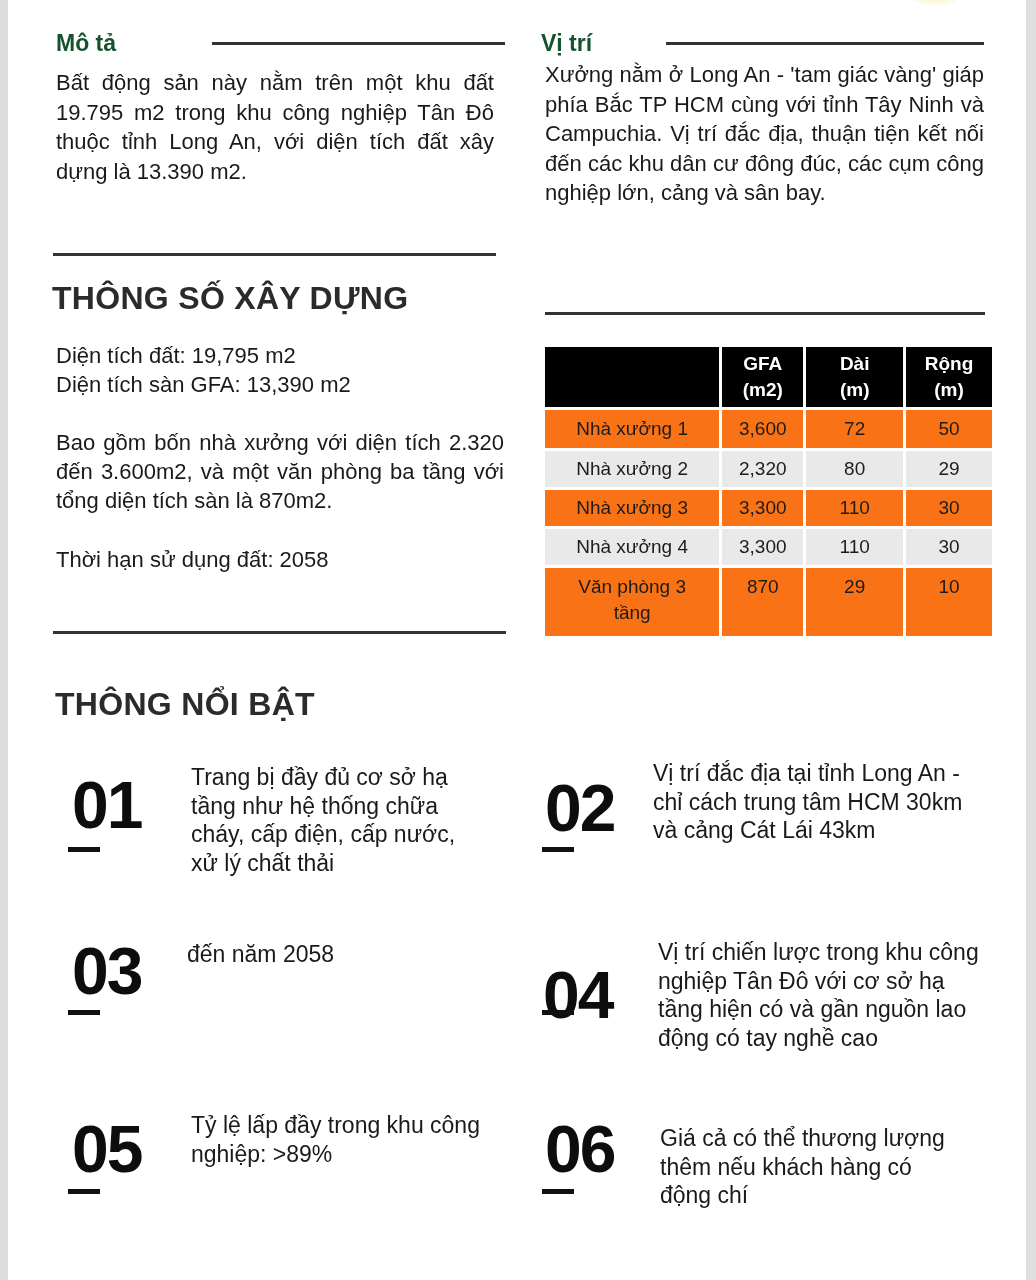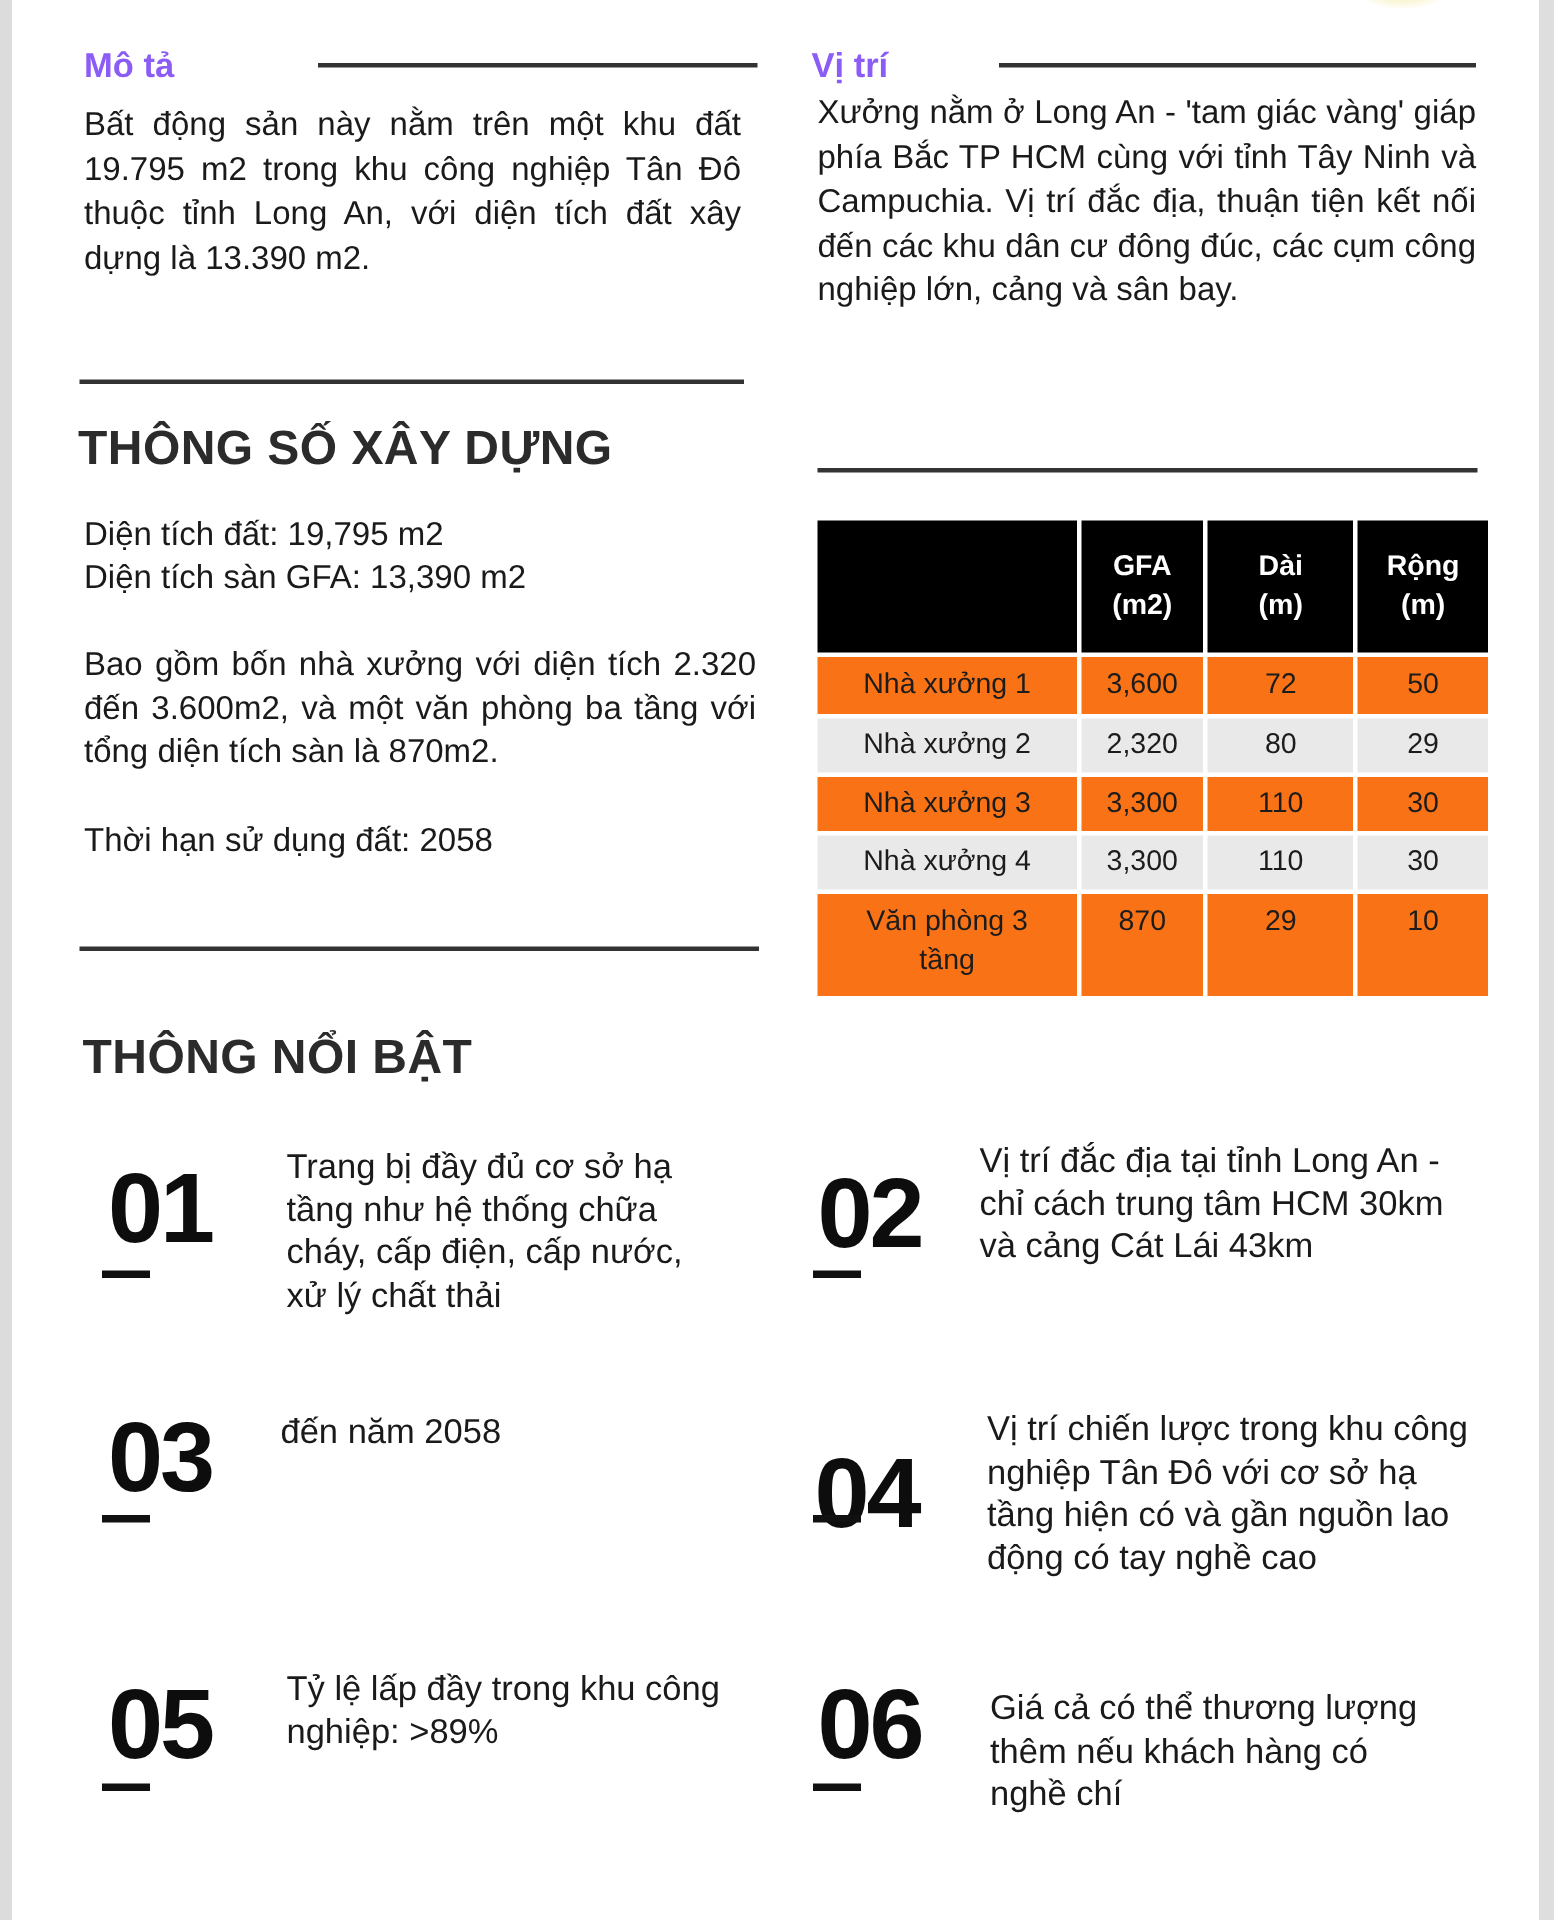--- a/index.html
+++ b/index.html
@@ -7,29 +7,29 @@
     width: 1036px; height: 1280px; position: relative; overflow: hidden;
     background: #ffffff;
     font-family: "Liberation Sans", sans-serif;
     color: #1b1b1b;
   }
   .edge-left { position: absolute; left: 0; top: 0; width: 8px; height: 1280px; background: #dcdcdc; }
   .edge-right { position: absolute; right: 0; top: 0; width: 10px; height: 1280px; background: #dedede; }
   .glow { position: absolute; left: 905px; top: -18px; width: 60px; height: 24px; border-radius: 50%;
           background: radial-gradient(ellipse at center, #f7efb8 0%, #fbf7dc 45%, rgba(255,255,255,0) 75%); }
   .abs { position: absolute; }
-  .sec-label { font-weight: bold; font-size: 23px; color: #8b5cf6; }
+  .sec-label { font-weight: bold; font-size: 23px; color: #14532d; }
   .rule { position: absolute; height: 3px; background: #333; }
   .para { font-size: 22px; line-height: 29.5px; text-align: justify; color: #1a1a1a; }
   .big-title { font-weight: bold; font-size: 32px; color: #2b2b2b; letter-spacing: 0.3px; }
   .spec { font-size: 22px; line-height: 29px; color: #1a1a1a; }
 
   
   .tbl { position: absolute; left: 545px; top: 347px; width: 453px; border-collapse: separate; border-spacing: 3px 3px; margin: -3px; }
-  .tbl th { background: #000; color: #fff; font-weight: bold; font-size: 19px; line-height: 26px; height: 60px; text-align: center; padding: 14px; }
+  .tbl th { background: #000; color: #fff; font-weight: bold; font-size: 19px; line-height: 26px; height: 60px; text-align: center; padding: 0; }
   .tbl td { font-size: 19px; text-align: center; color: #1c1c1c; padding: 0; height: 36px; vertical-align: middle; }
   .tbl tr.dark td { background: #f97316; }
   .tbl tr.light td { background: #e9e9e9; }
   .tbl tr.tall td { height: 62px; vertical-align: top; padding-top: 6px; line-height: 26px; }
 
   .hl-num { position: absolute; font-weight: bold; font-size: 66px; letter-spacing: -2px; color: #0d0d0d; line-height: 1; }
   .hl-dash { position: absolute; width: 32px; height: 5px; background: #111; }
   .hl-text { position: absolute; font-size: 23px; line-height: 28.5px; color: #1a1a1a; }
 </style>
 </head>
@@ -155,15 +155,15 @@
       <div>nghiệp: &gt;89%</div>
   </div>
 </div>
 
 <div>
   <div class="hl-num" style="left:545px; top:1116px;">06</div>
   <div class="hl-dash" style="left:542px; top:1189px;"></div>
   <div class="hl-text" style="left:660px; top:1124px;">
     <div>Giá cả có thể thương lượng</div>
       <div>thêm nếu khách hàng có</div>
-      <div>nghề chí</div>
+      <div>động chí</div>
   </div>
 </div>
 
 </body></html>

